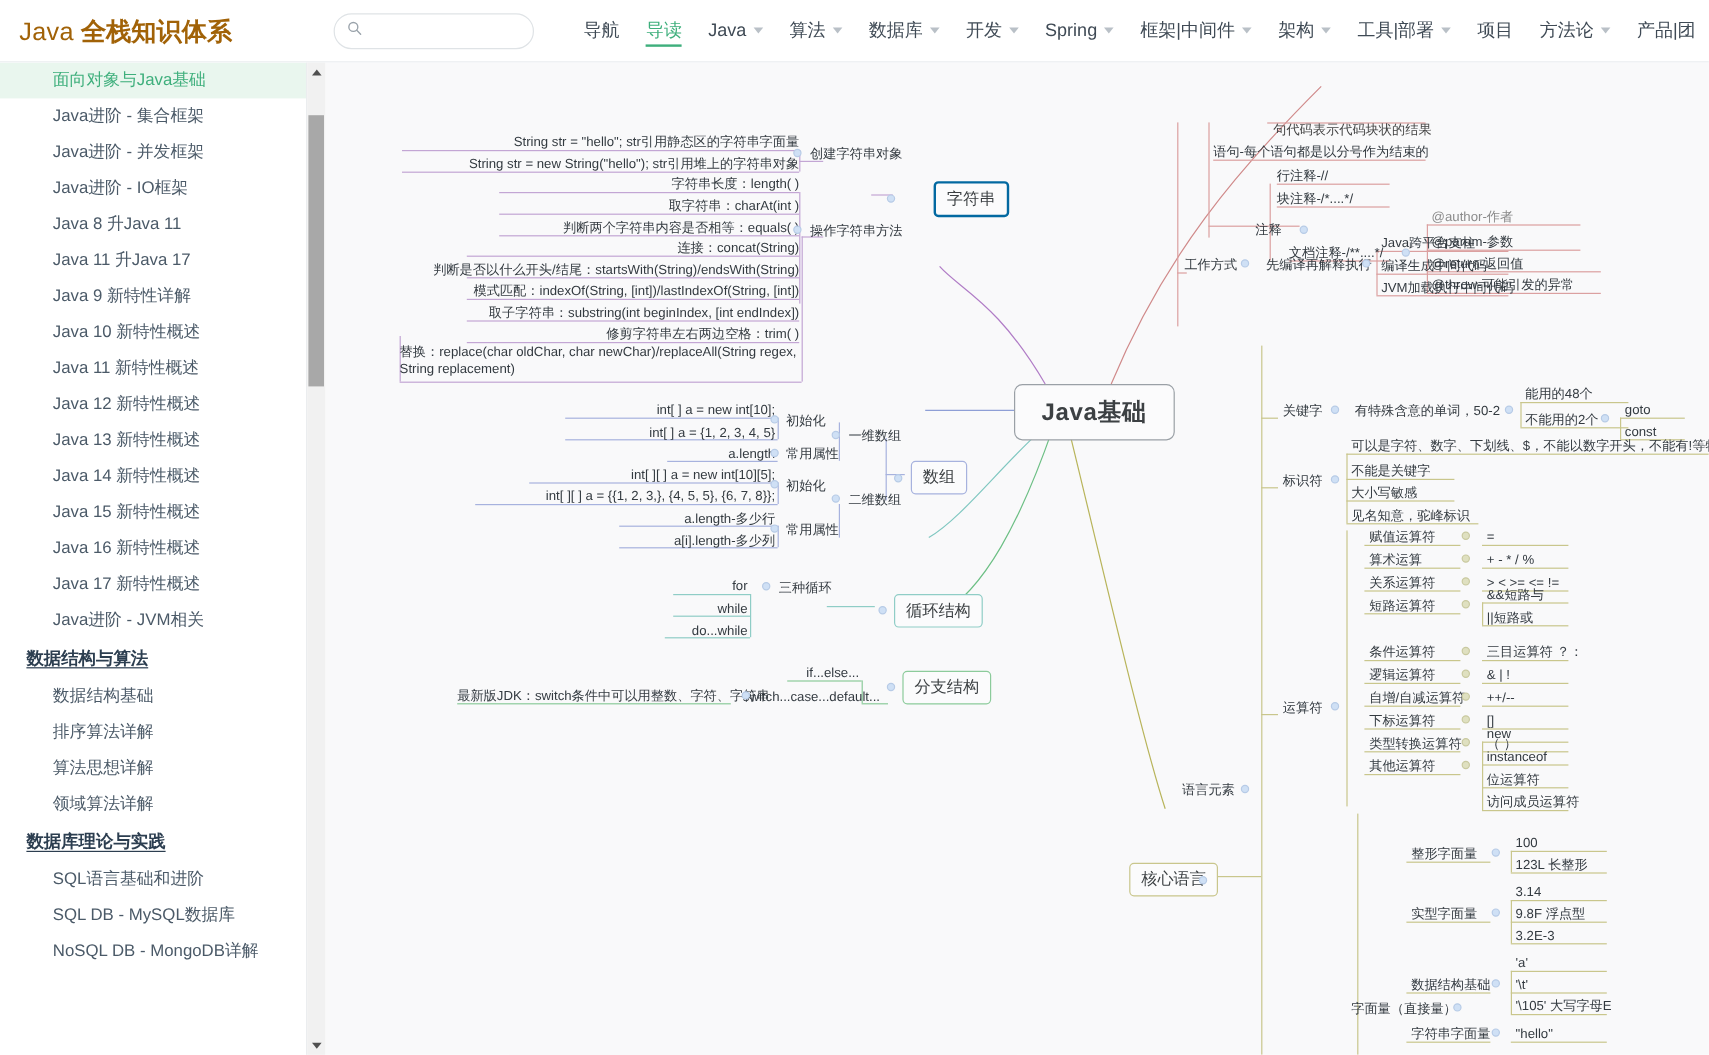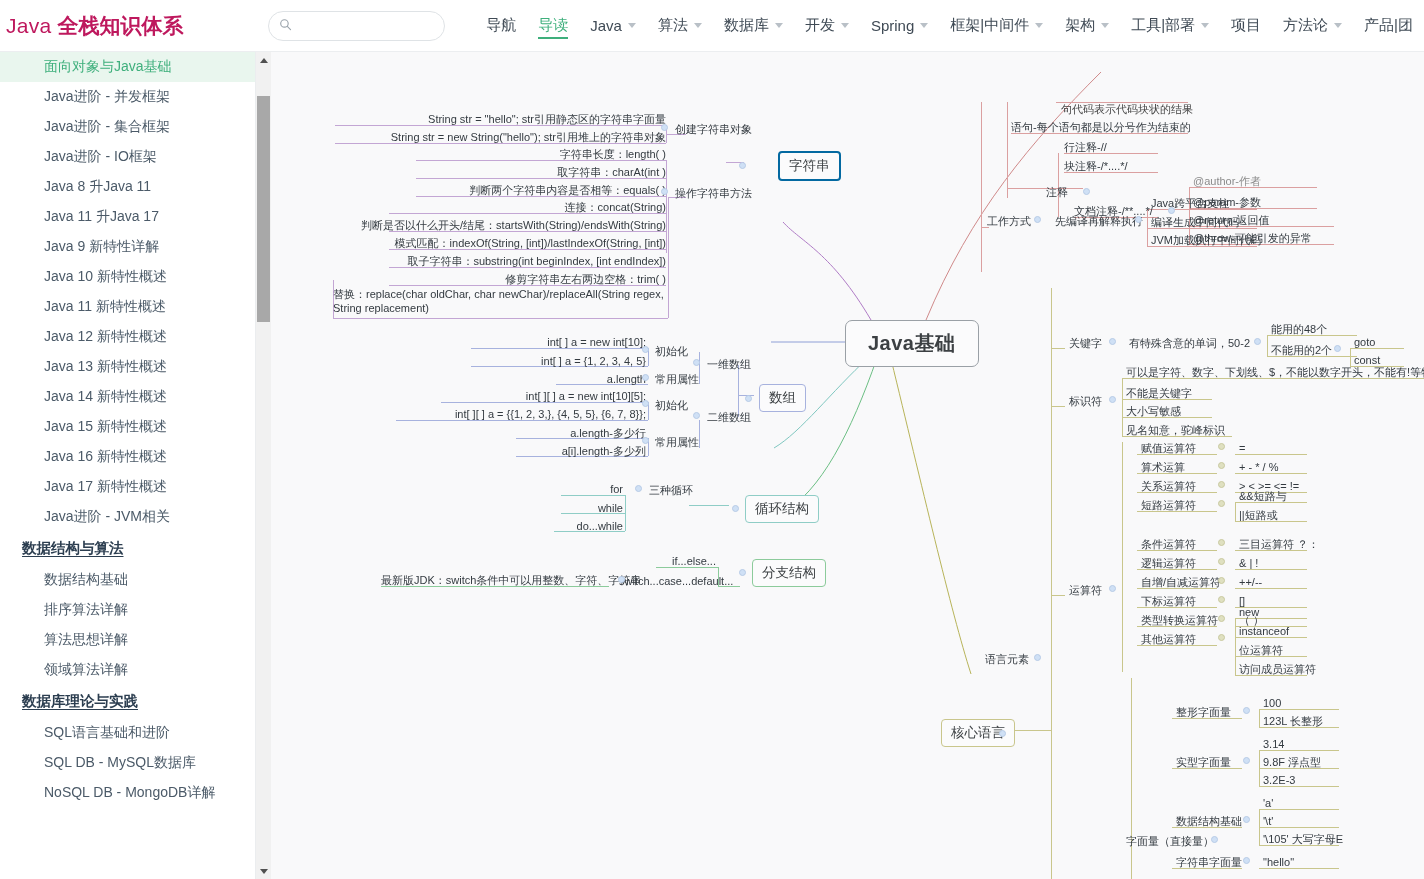--- a/index.html
+++ b/index.html
@@ -13,21 +13,21 @@
 
   
   #header {
     position: absolute; left: 0; top: 0; width: 1424px; height: 52px;
     background: #ffffff;
     border-bottom: 1px solid #eceef0;
     display: flex; align-items: center;
     z-index: 30;
   }
   #brand {
-    margin-left: 6px; font-size: 21px; color: #be185d; white-space: nowrap;
+    margin-left: 16px; font-size: 21px; color: #a16207; white-space: nowrap;
   }
   #brand .b-java { font-weight: 400; letter-spacing: .3px; }
   #brand .b-rest { font-weight: 700; }
 
   #search-wrap {
     margin-left: 85px;
     width: 198px; height: 30px;
     border: 1px solid #dfe3e6; border-radius: 16px;
     display: flex; align-items: center; padding: 0 10px;
     background: #fff;
@@ -220,22 +220,22 @@
       </div>
       <div class="nav-item">
         <span>产品|团</span>
       </div>
     </div>
 </div>
 
 <div id="sidebar">
   <div id="sidebar-inner">
       <div class="side-link active">面向对象与Java基础</div>
+      <div class="side-link">Java进阶 - 集合框架</div>
       <div class="side-link">Java进阶 - 并发框架</div>
-      <div class="side-link">Java进阶 - 集合框架</div>
       <div class="side-link">Java进阶 - IO框架</div>
       <div class="side-link">Java 8 升Java 11</div>
       <div class="side-link">Java 11 升Java 17</div>
       <div class="side-link">Java 9 新特性详解</div>
       <div class="side-link">Java 10 新特性概述</div>
       <div class="side-link">Java 11 新特性概述</div>
       <div class="side-link">Java 12 新特性概述</div>
       <div class="side-link">Java 13 新特性概述</div>
       <div class="side-link">Java 14 新特性概述</div>
       <div class="side-link">Java 15 新特性概述</div>

